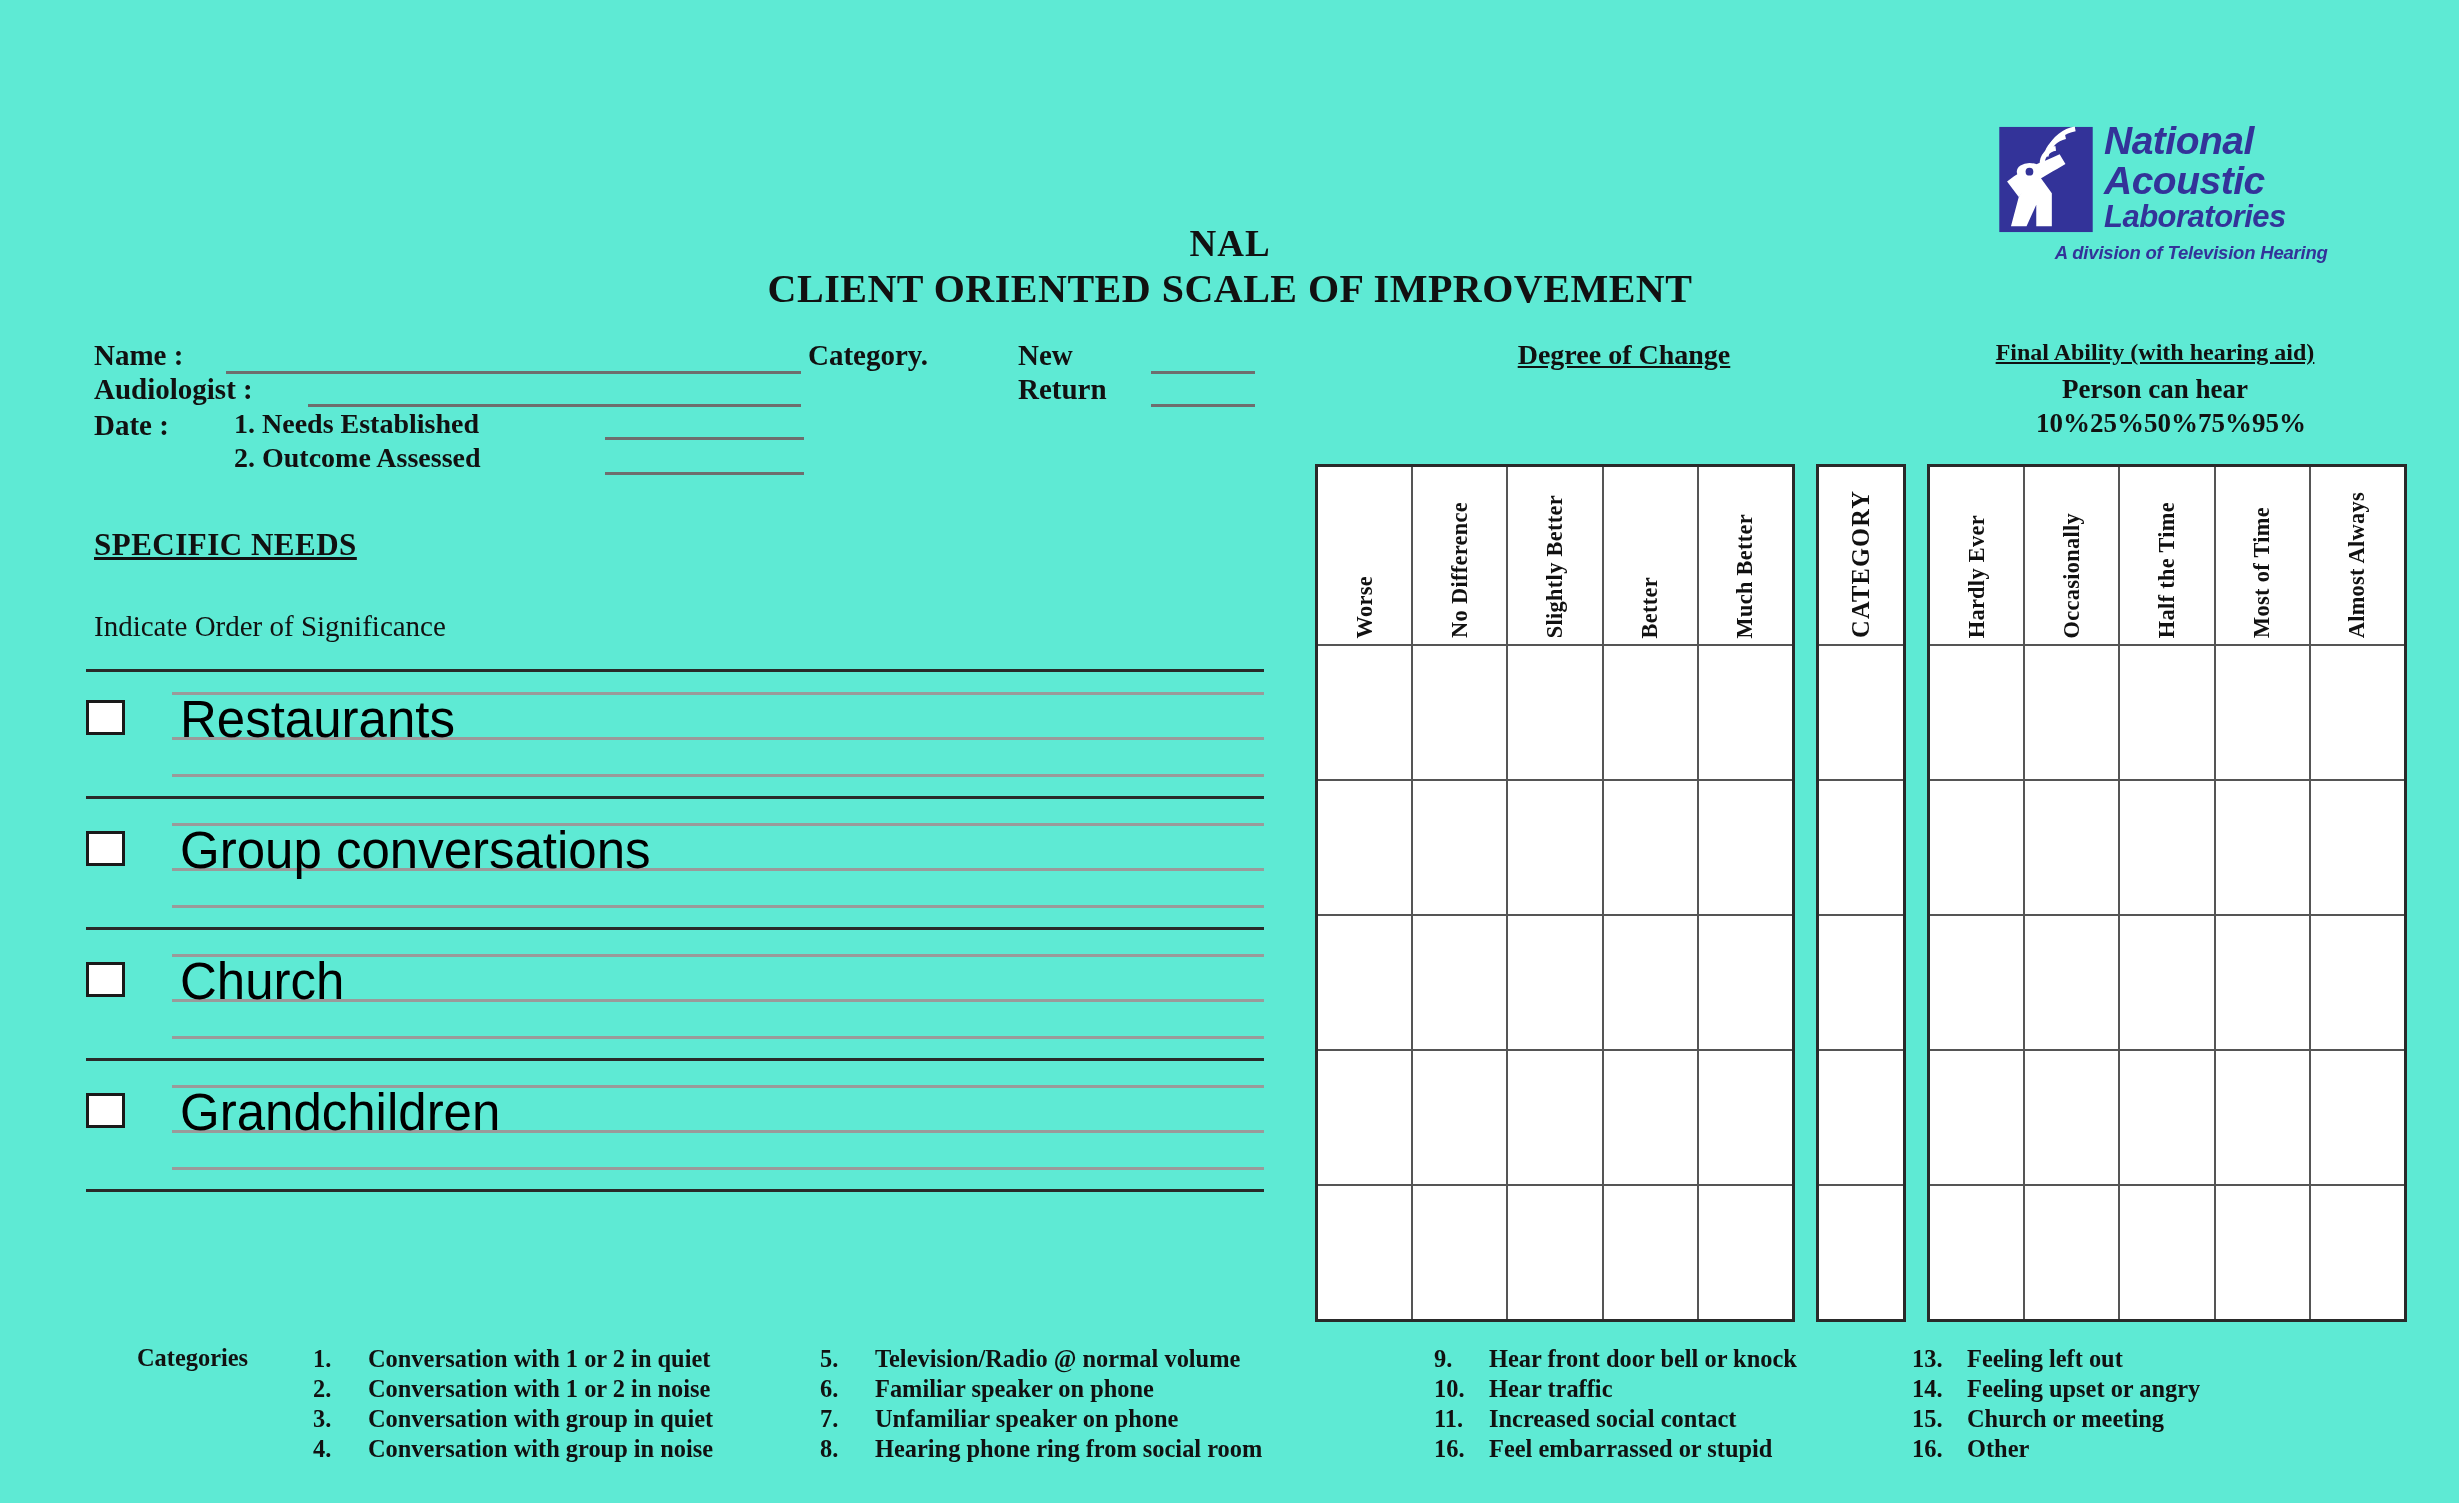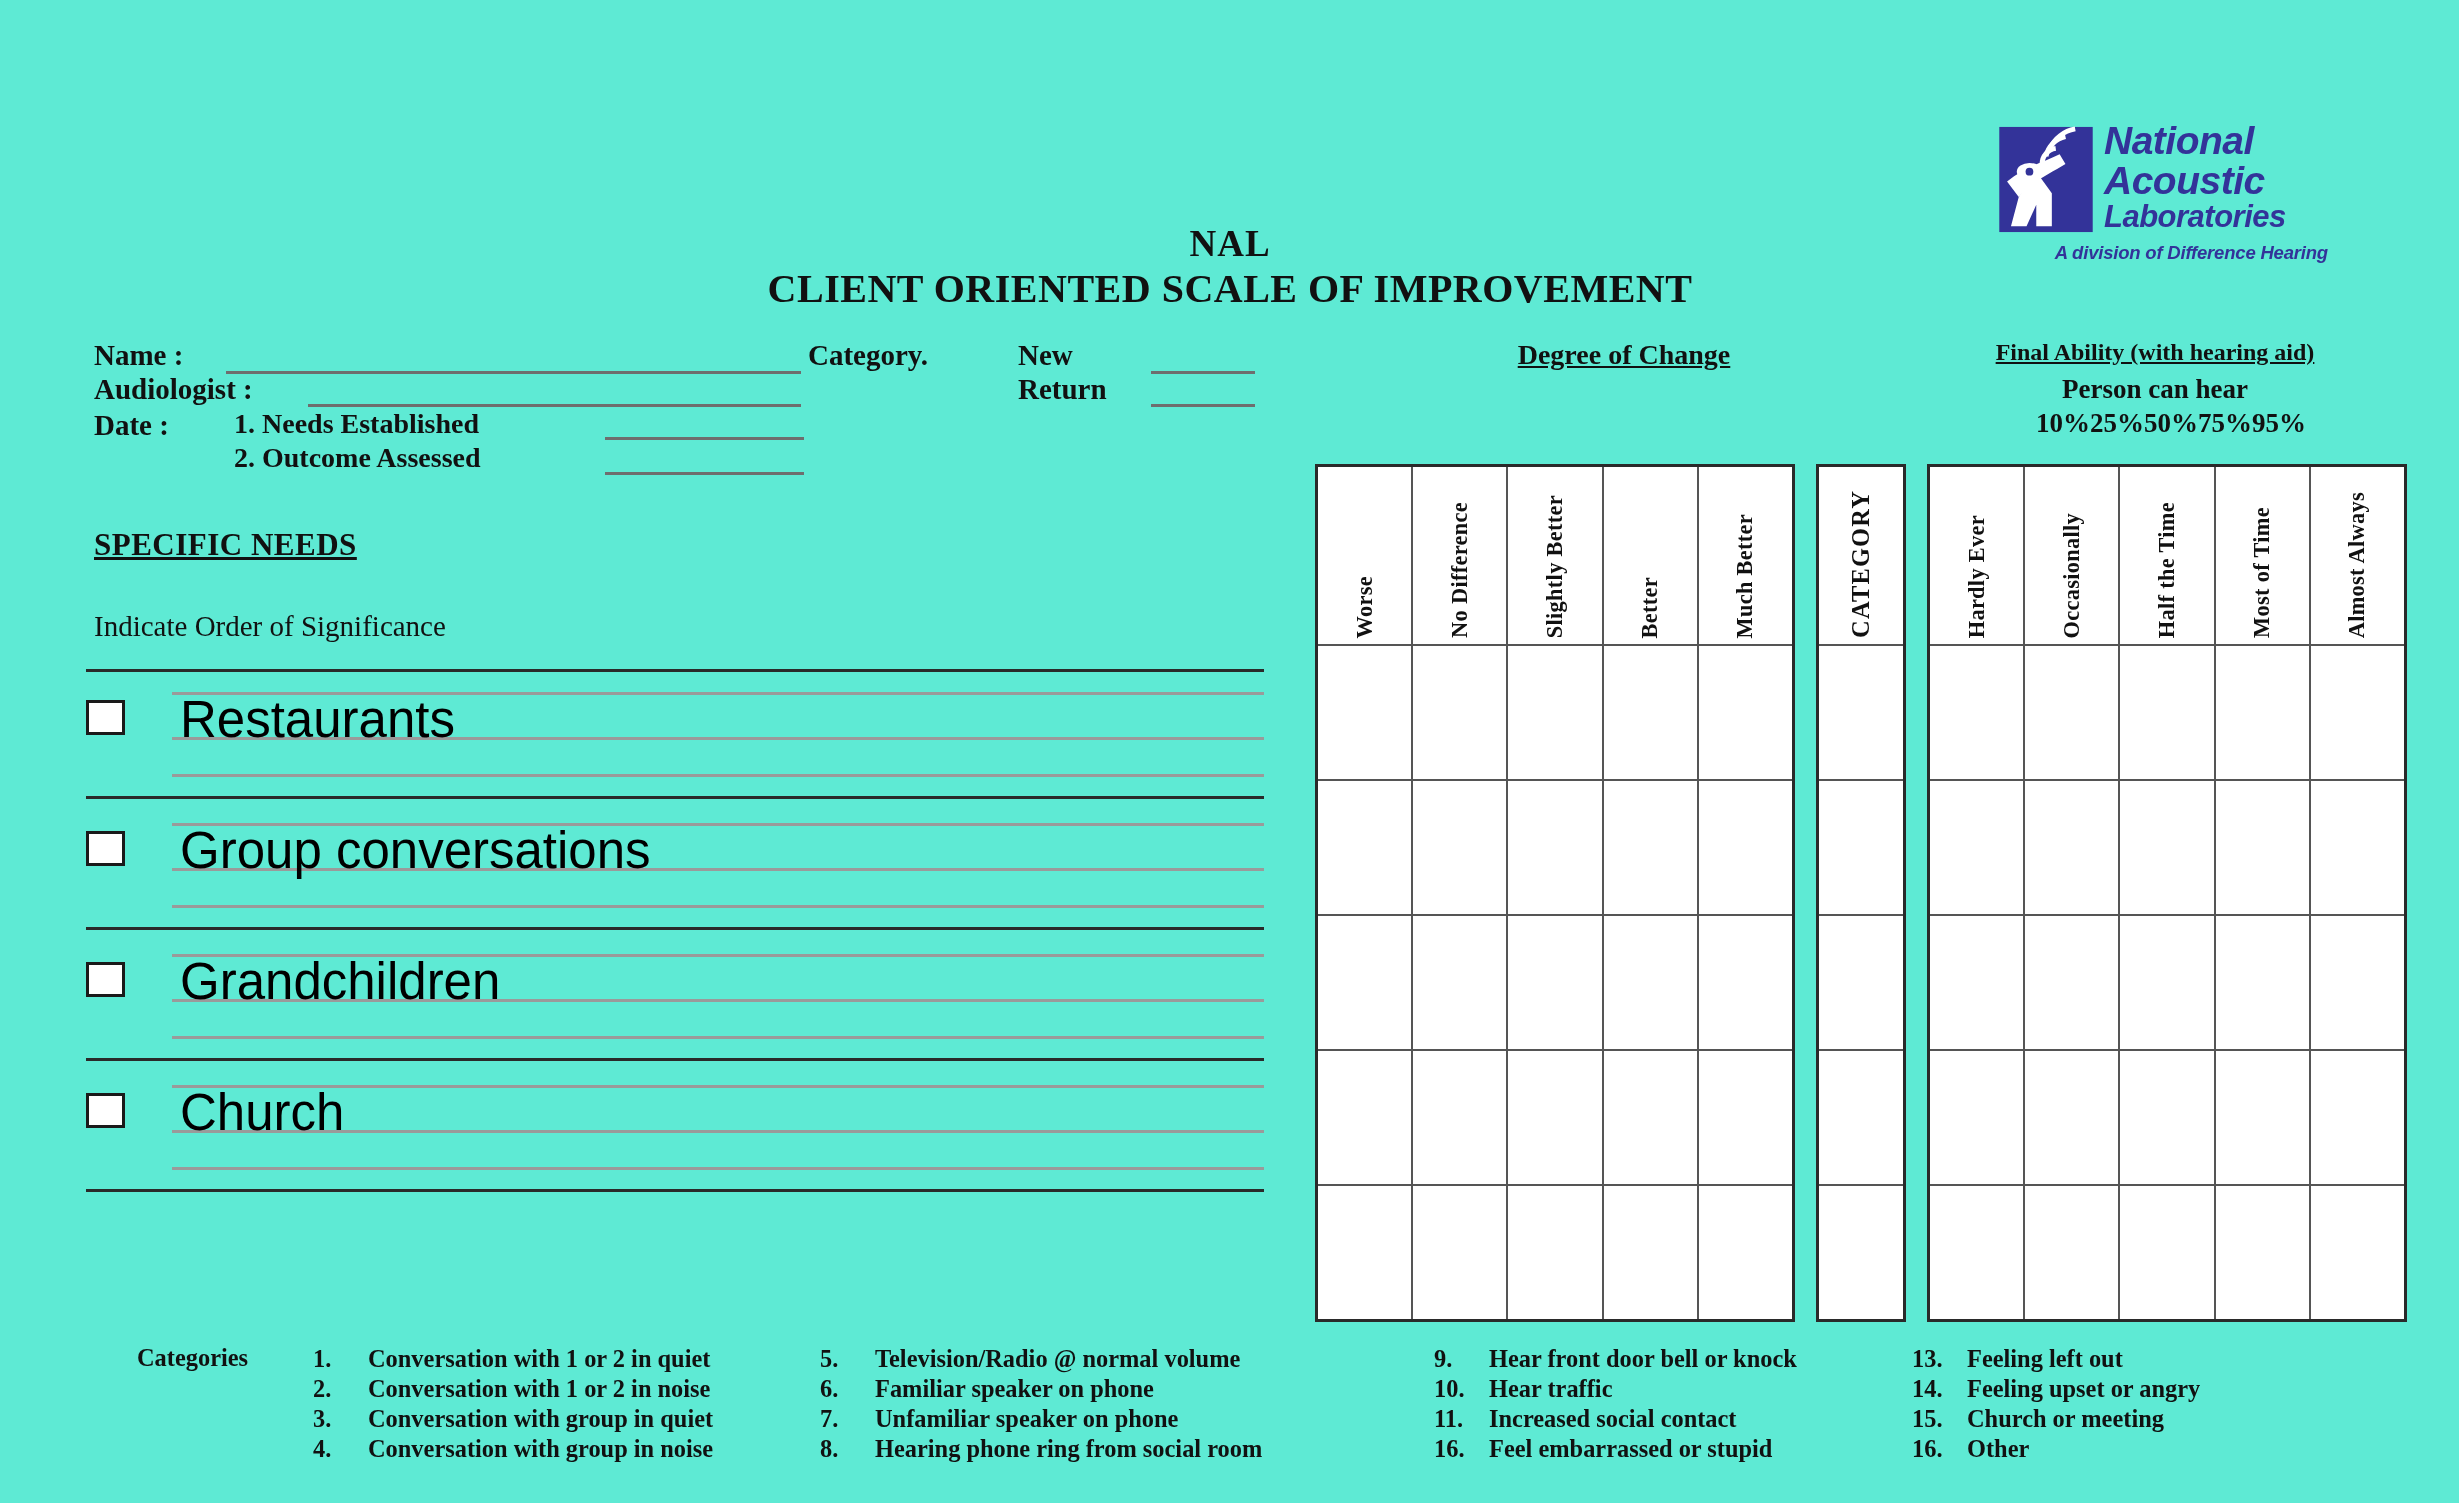--- a/index.html
+++ b/index.html
@@ -357,21 +357,21 @@
       <circle cx="33" cy="48" r="4" fill="#333399"></circle>
       <path d="M46 40 A 16 16 0 0 1 60 24" stroke="#ffffff" stroke-width="5" fill="none"></path>
       <path d="M50 32 A 26 26 0 0 1 70 12" stroke="#ffffff" stroke-width="5" fill="none"></path>
       <path d="M54 24 A 36 36 0 0 1 80 4" stroke="#ffffff" stroke-width="5" fill="none"></path>
     </svg>
     <div id="logo-words">
       <div class="logo-line" id="logo-national">National</div>
       <div class="logo-line" id="logo-acoustic">Acoustic</div>
       <div class="logo-line" id="logo-laboratories">Laboratories</div>
     </div>
-    <div id="logo-division">A division of Difference Hearing</div>
+    <div id="logo-division">A division of Television Hearing</div>
   </div>
 
   <div id="title-nal">NAL</div>
   <div id="title-cosi">CLIENT ORIENTED SCALE OF IMPROVEMENT</div>
 
   <div class="hdr-label" id="lbl-name">Name :</div>
   <div class="rule" id="rule-name"></div>
 
   <div class="hdr-label" id="lbl-audio">Audiologist :</div>
   <div class="rule" id="rule-audio"></div>
@@ -422,30 +422,30 @@
       <div class="need-checkbox"></div>
       <div class="need-text">Group conversations</div>
       <div class="sep-bottom"></div>
     </div>
 
     <div class="need-row">
       <div class="write-line wl-1"></div>
       <div class="write-line wl-2"></div>
       <div class="write-line wl-3"></div>
       <div class="need-checkbox"></div>
-      <div class="need-text">Grandchildren</div>
+      <div class="need-text">Church</div>
       <div class="sep-bottom"></div>
     </div>
 
     <div class="need-row">
       <div class="write-line wl-1"></div>
       <div class="write-line wl-2"></div>
       <div class="write-line wl-3"></div>
       <div class="need-checkbox"></div>
-      <div class="need-text">Church</div>
+      <div class="need-text">Grandchildren</div>
       <div class="sep-bottom"></div>
     </div>
 
 
   </div>
 
   <div class="tbl" id="tbl-degree">
     <div class="tbl-head">
       <div class="head-cell">
         <div class="vlabel-wrap">

